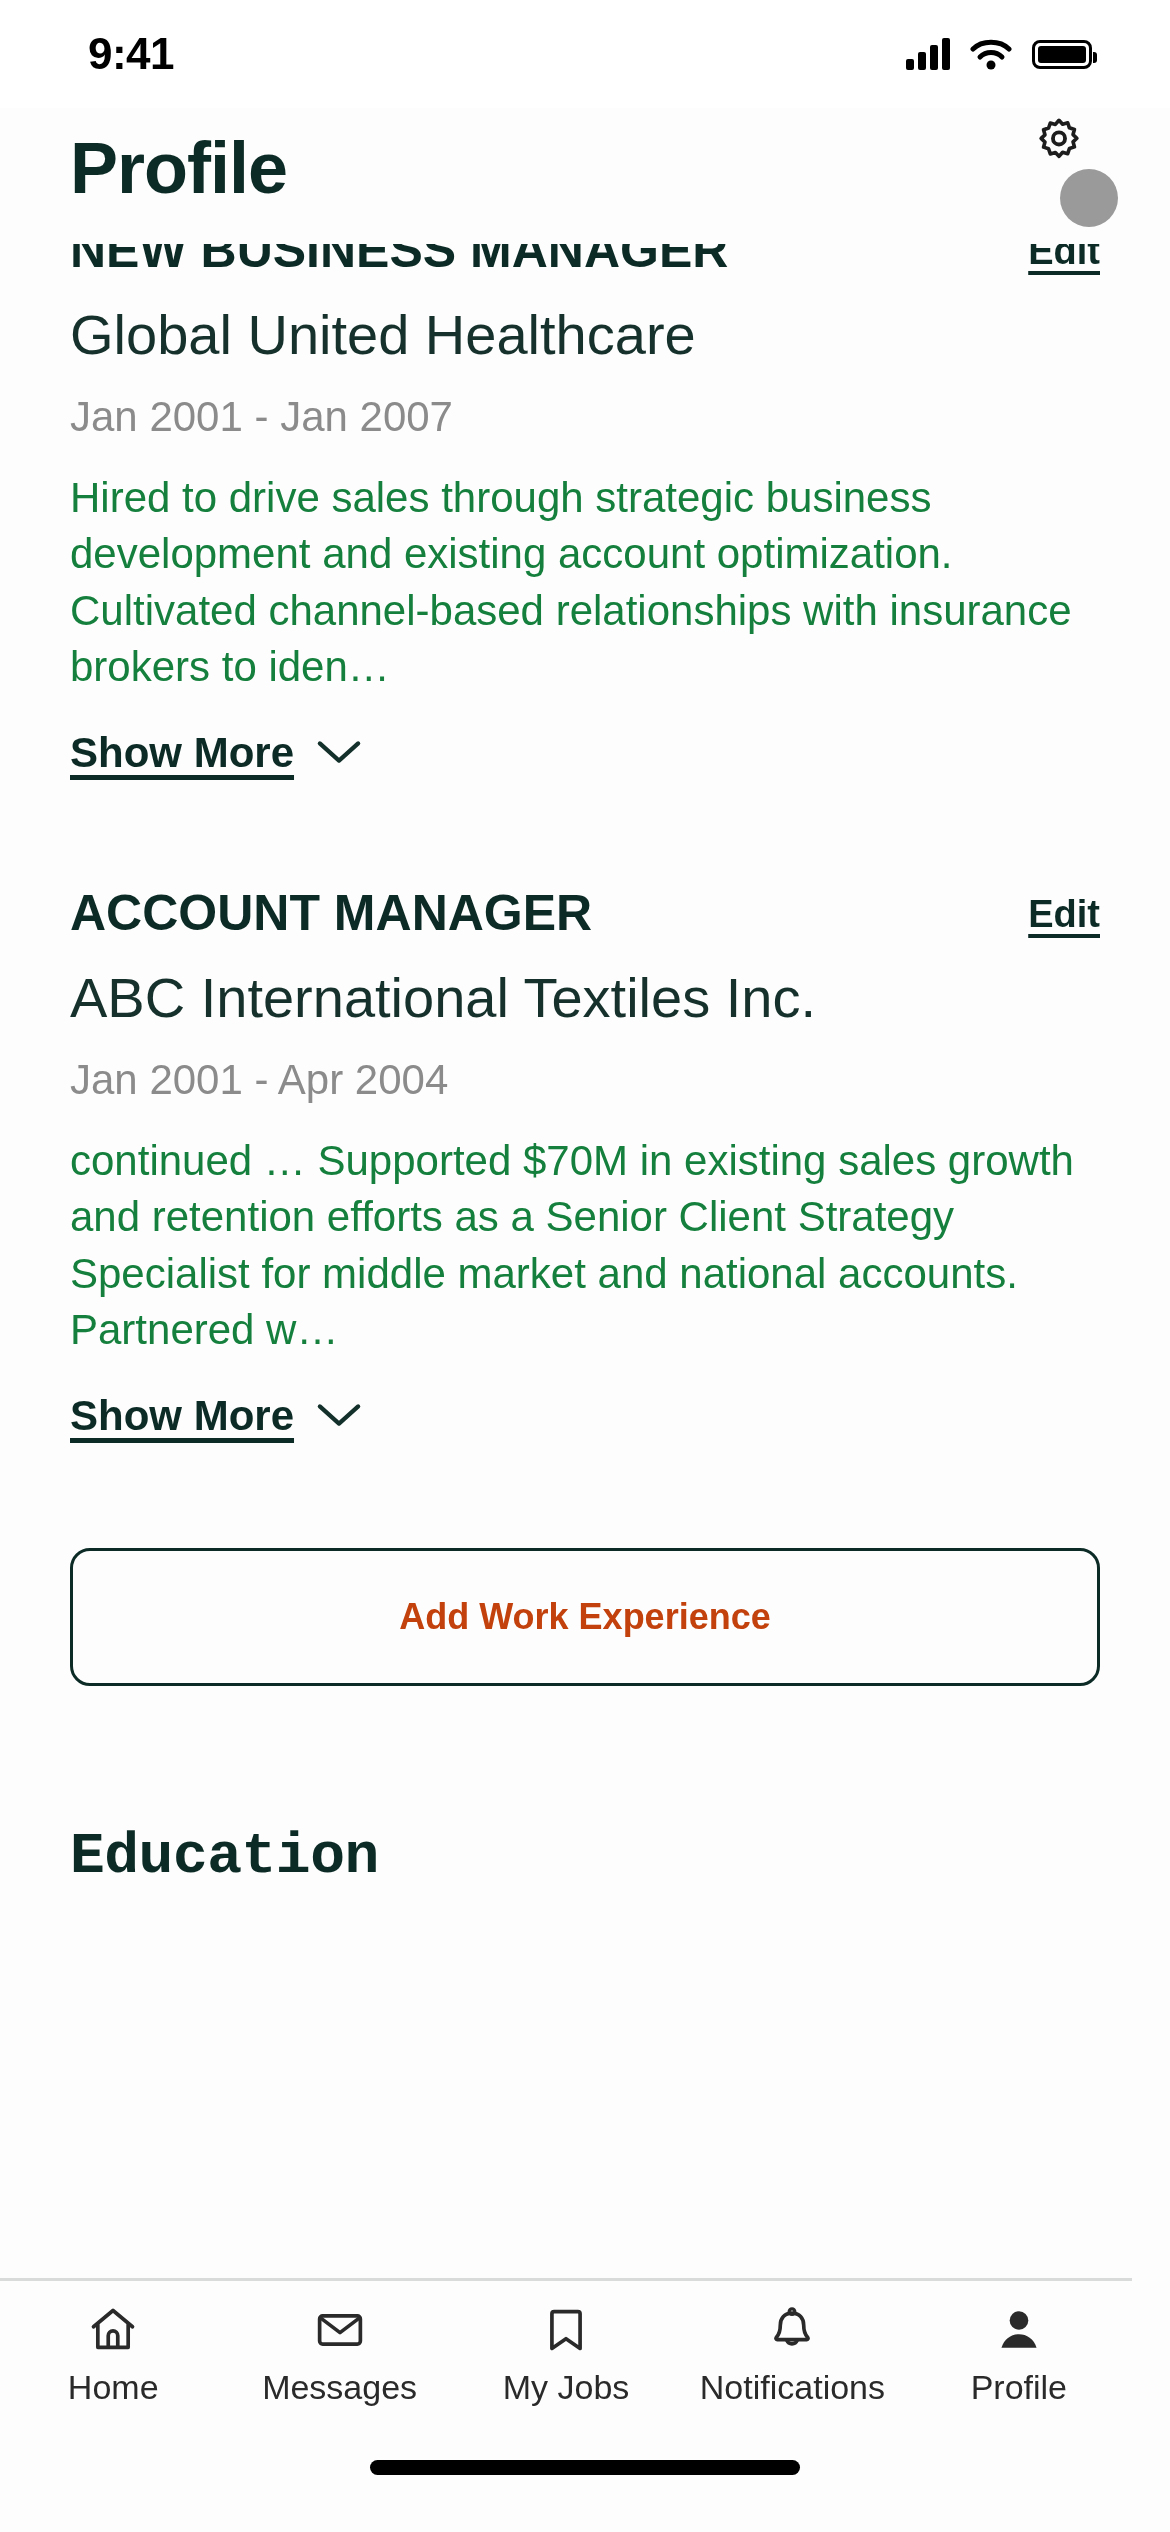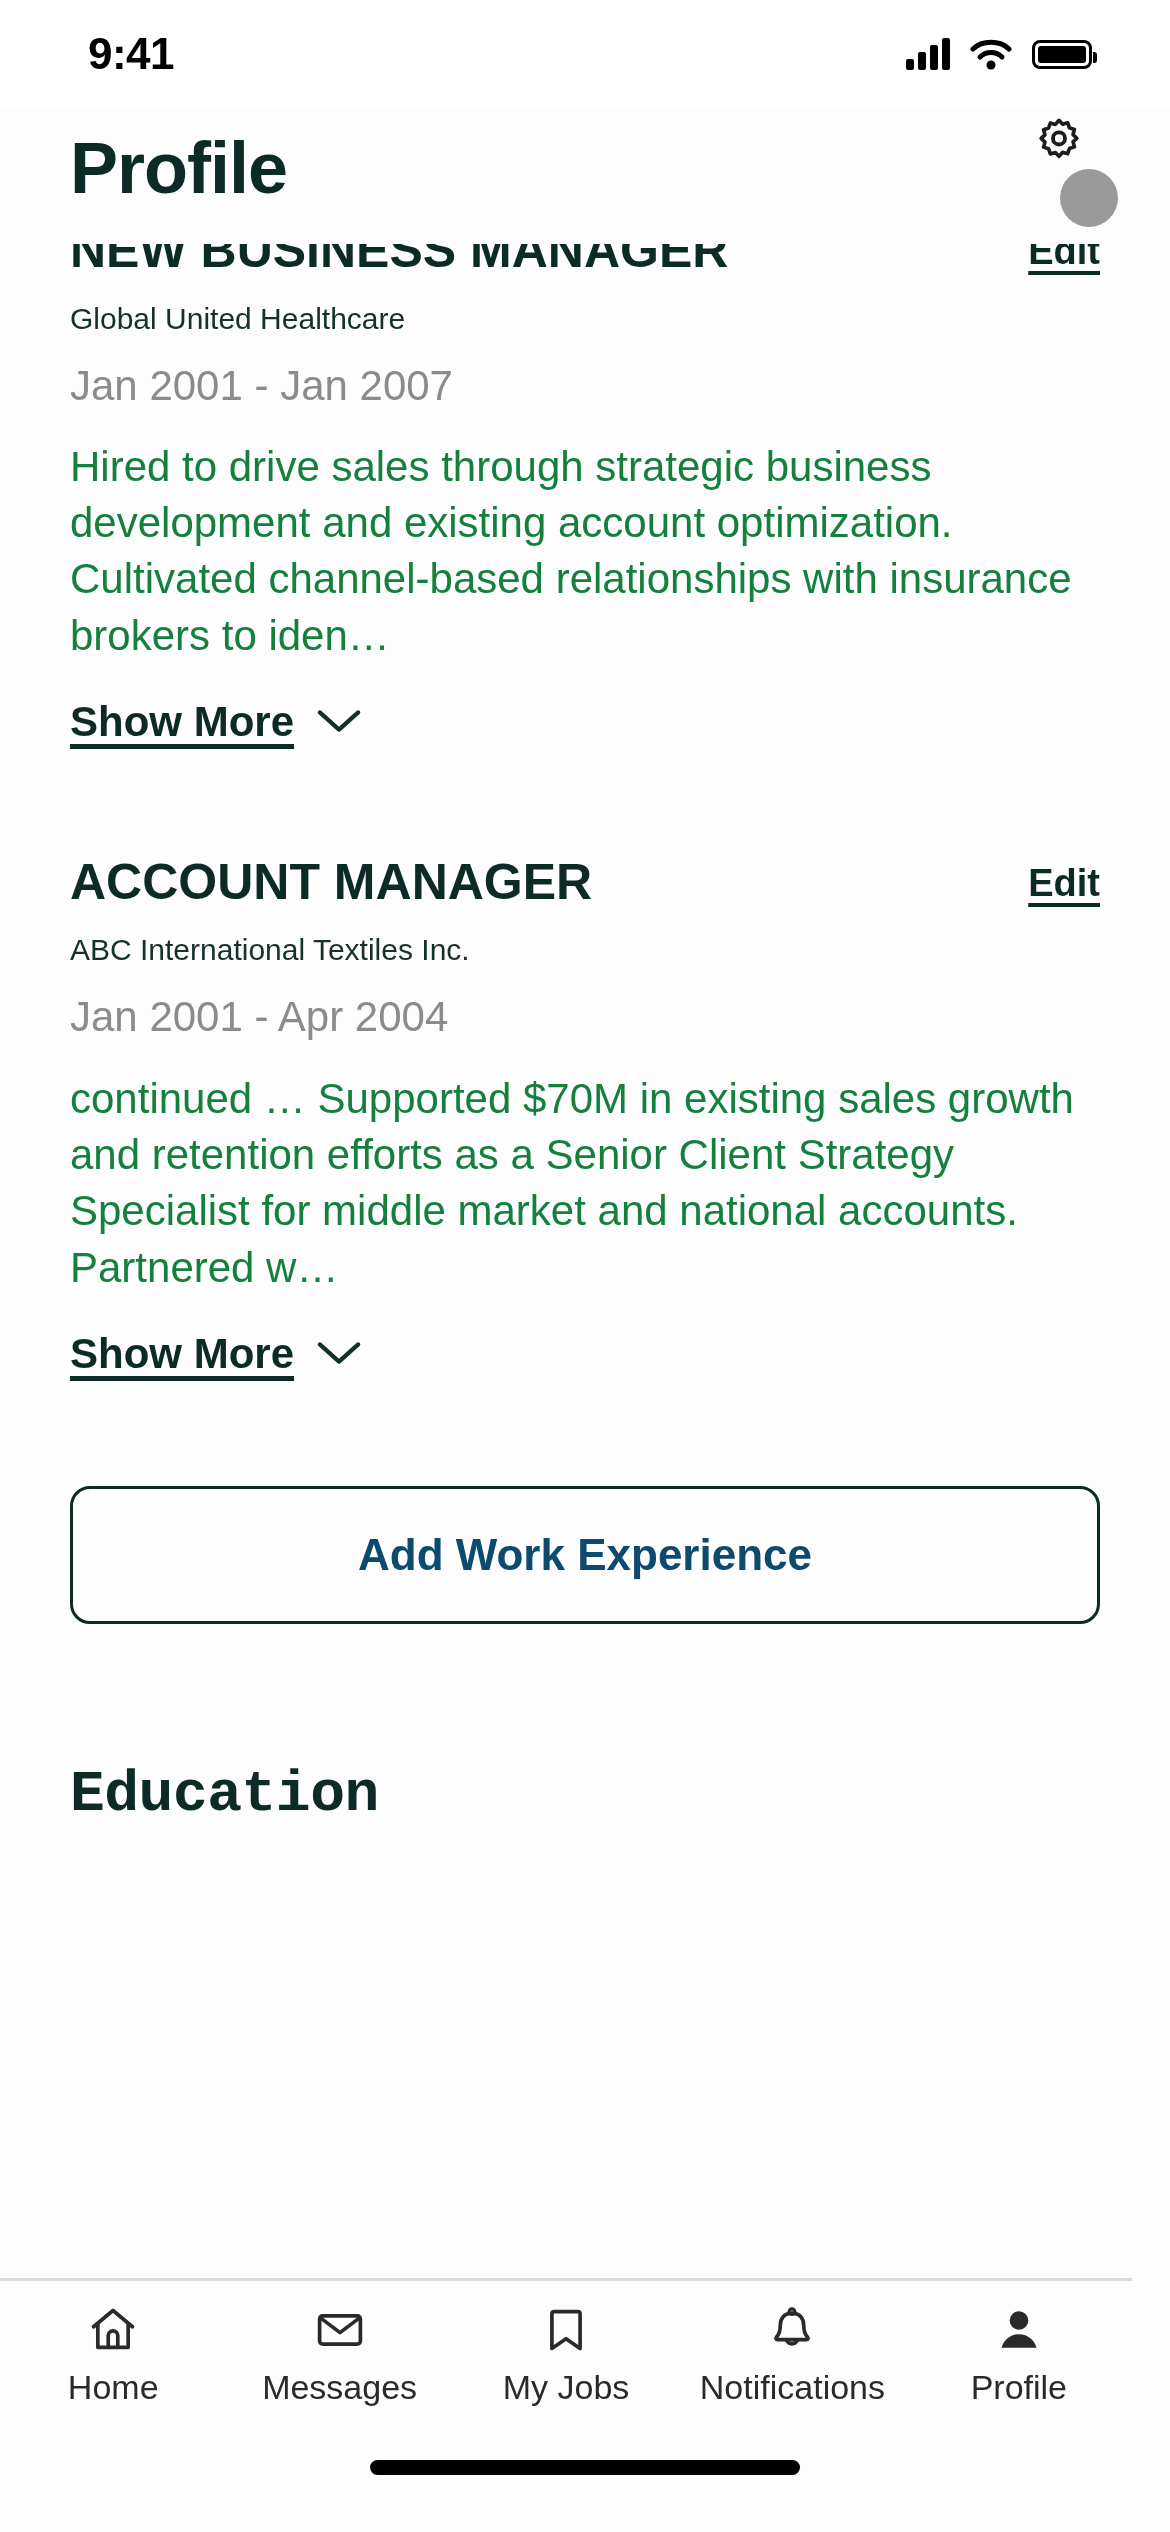--- a/index.html
+++ b/index.html
@@ -84,21 +84,21 @@
     font-size:50px; font-weight:bold; color:#0d2b26;
     letter-spacing:0px; line-height:1.05;
   }
   .edit-link {
     font-size:38px; font-weight:bold; color:#0d2b26;
     text-decoration:underline; text-underline-offset:7px;
     text-decoration-thickness:4px;
     white-space:nowrap; padding-top:6px;
   }
   .company {
-    font-size:30px; color:#16312c; margin-top:24px; line-height:1.2;
+    font-size:56px; color:#16312c; margin-top:24px; line-height:1.2;
   }
   .dates {
     font-size:42px; color:#8b8b8b; margin-top:24px; line-height:1.2;
   }
   .desc {
     font-size:42px; color:#15803d; margin-top:28px; line-height:1.34;
   }
   .show-more {
     display:inline-flex; align-items:center; gap:22px; margin-top:34px;
   }
@@ -109,21 +109,21 @@
   }
 
   .add-btn {
     margin-top:108px;
     width:100%; height:138px;
     border:3px solid #0d2b26; border-radius:20px;
     background:#fcfdfc;
     display:flex; align-items:center; justify-content:center;
   }
   .add-btn-label {
-    font-size:44px; font-weight:bold; color:#0c4a6e;
+    font-size:36px; font-weight:bold; color:#c2410c;
   }
 
   .section-title {
     margin-top:138px;
     font-size:58px; font-weight:bold; color:#0d2b26;
     letter-spacing:-0.5px;
     font-family:Liberation Mono, monospace;
   }
 
   

